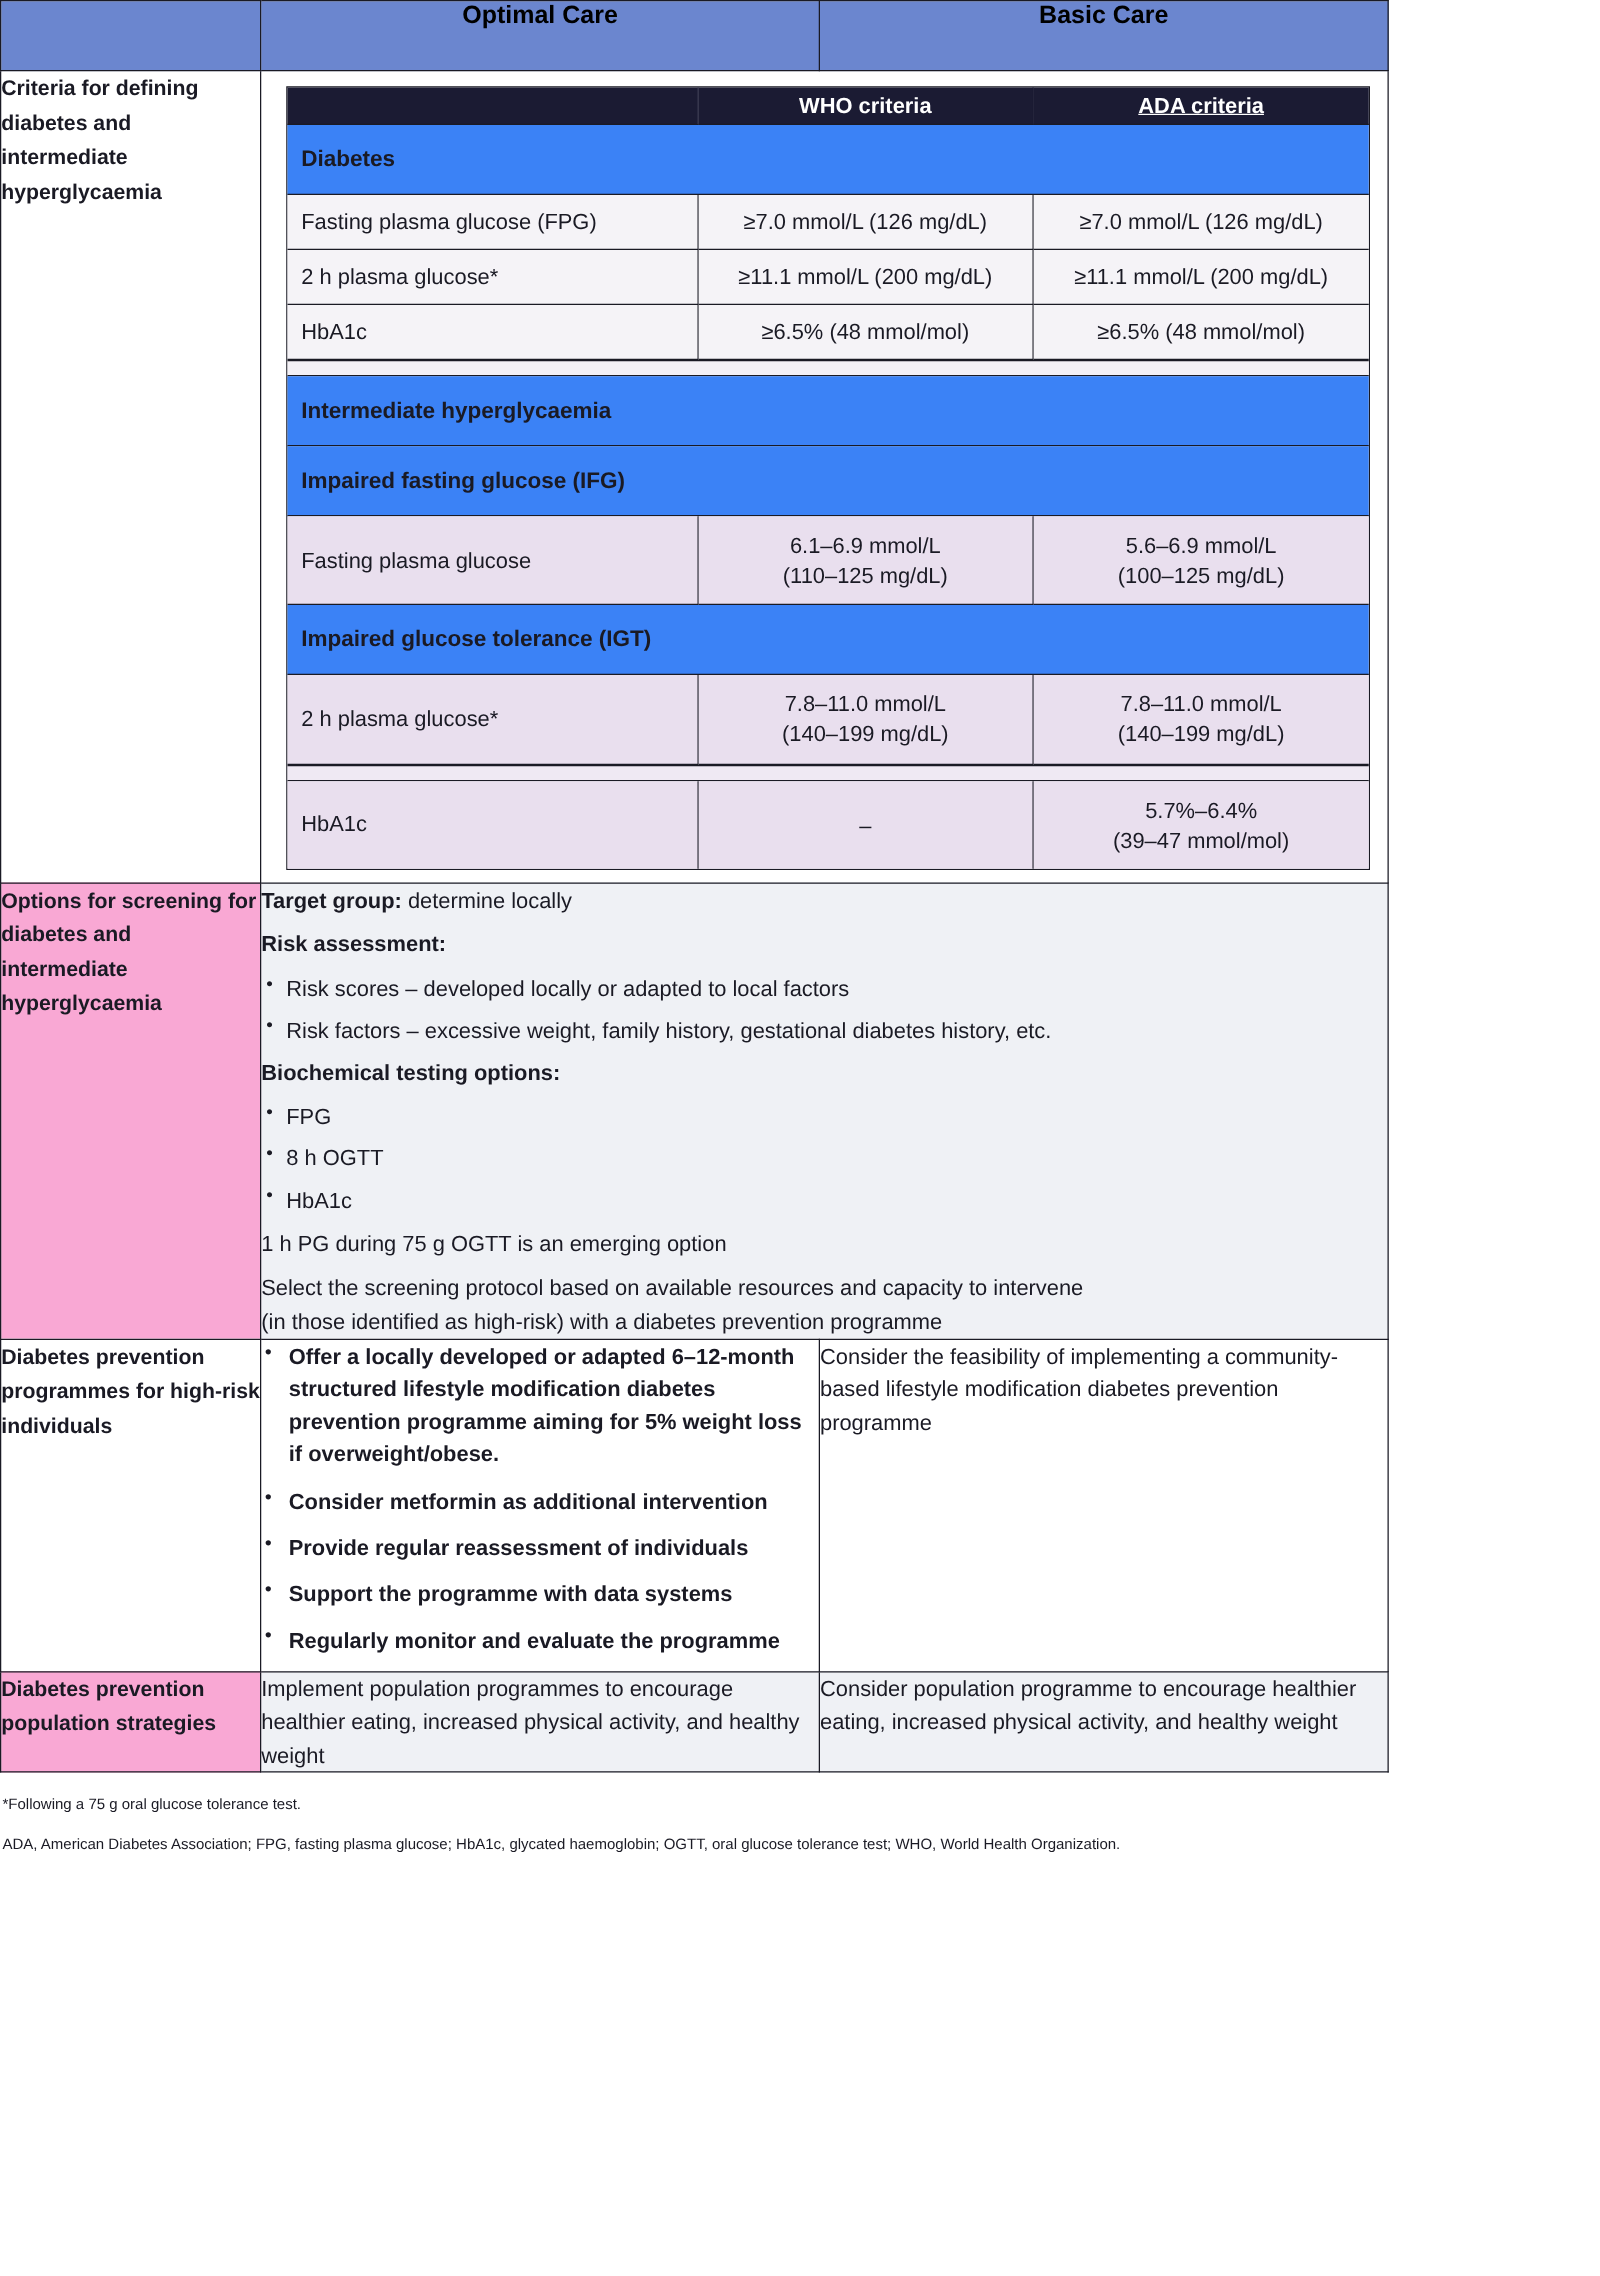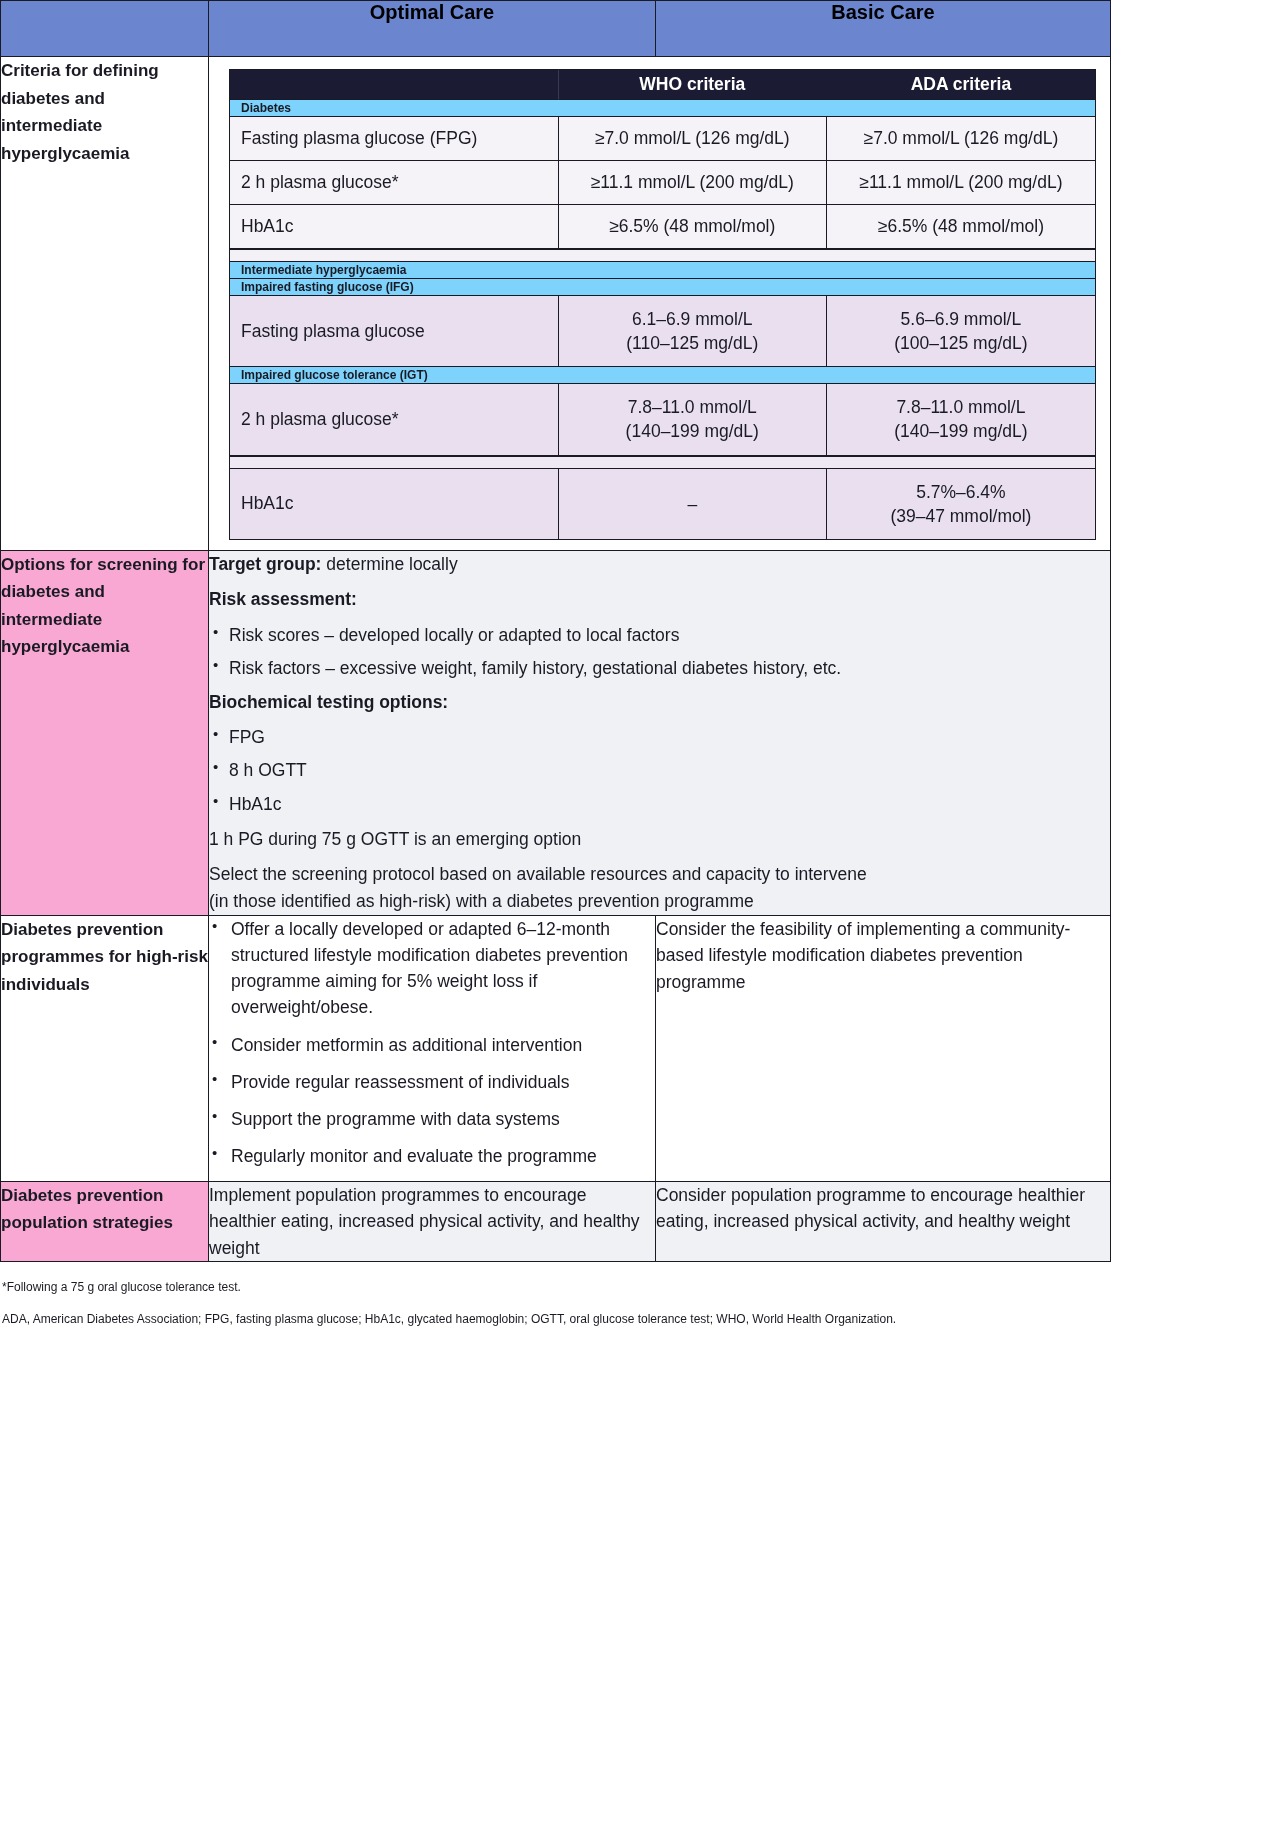--- a/index.html
+++ b/index.html
@@ -91,27 +91,27 @@
     color: #ffffff;
     font-size: 17.5px;
     font-weight: bold;
     text-align: center;
     height: 30px;
     padding: 0 6px;
     border-right: 1.5px solid #1b1b33;
     border-bottom: 1.5px solid #1a1a24;
   }
   table.inner th.ihead.first { border-right: 1.5px solid #3a3a52; }
-  table.inner th.ihead.last { border-right: none; }
+  table.inner th.ihead.last { border-right: none; text-decoration: underline; }
 
   table.inner td.sect {
-    background: #7dd3fc;
+    background: #3b82f6;
     font-weight: bold;
-    font-size: 12px;
-    padding: 1px 11px;
+    font-size: 18px;
+    padding: 17px 11px;
     border-bottom: 1.5px solid #1a1a24;
     border-top: 1.5px solid #1a1a24;
   }
   table.inner td.sect.nt { border-top: none; }
 
   table.inner td.dname {
     background: #f5f3f7;
     font-size: 17.5px;
     padding: 11px 11px;
     border-right: 1.5px solid #1a1a24;
@@ -164,21 +164,21 @@
     line-height: 1.5;
   }
   ul.bul li:last-child { margin-bottom: 0; }
   ul.bul li::before {
     content: "\2022";
     position: absolute;
     left: 4px;
     top: -1px;
     font-size: 15px;
   }
-  ul.bul.big li { padding-left: 22px; margin-bottom: 11px; }
+  ul.bul.big li { padding-left: 22px; margin-bottom: 11px; font-weight: bold; }
   ul.bul.big li::before { left: 3px; }
 
   
   .footnotes {
     width: 1110px;
     padding: 16px 2px 10px 2px;
     font-size: 12px;
     line-height: 1.5;
   }
   .footnotes .fn1 { margin: 0 0 14px 0; }

